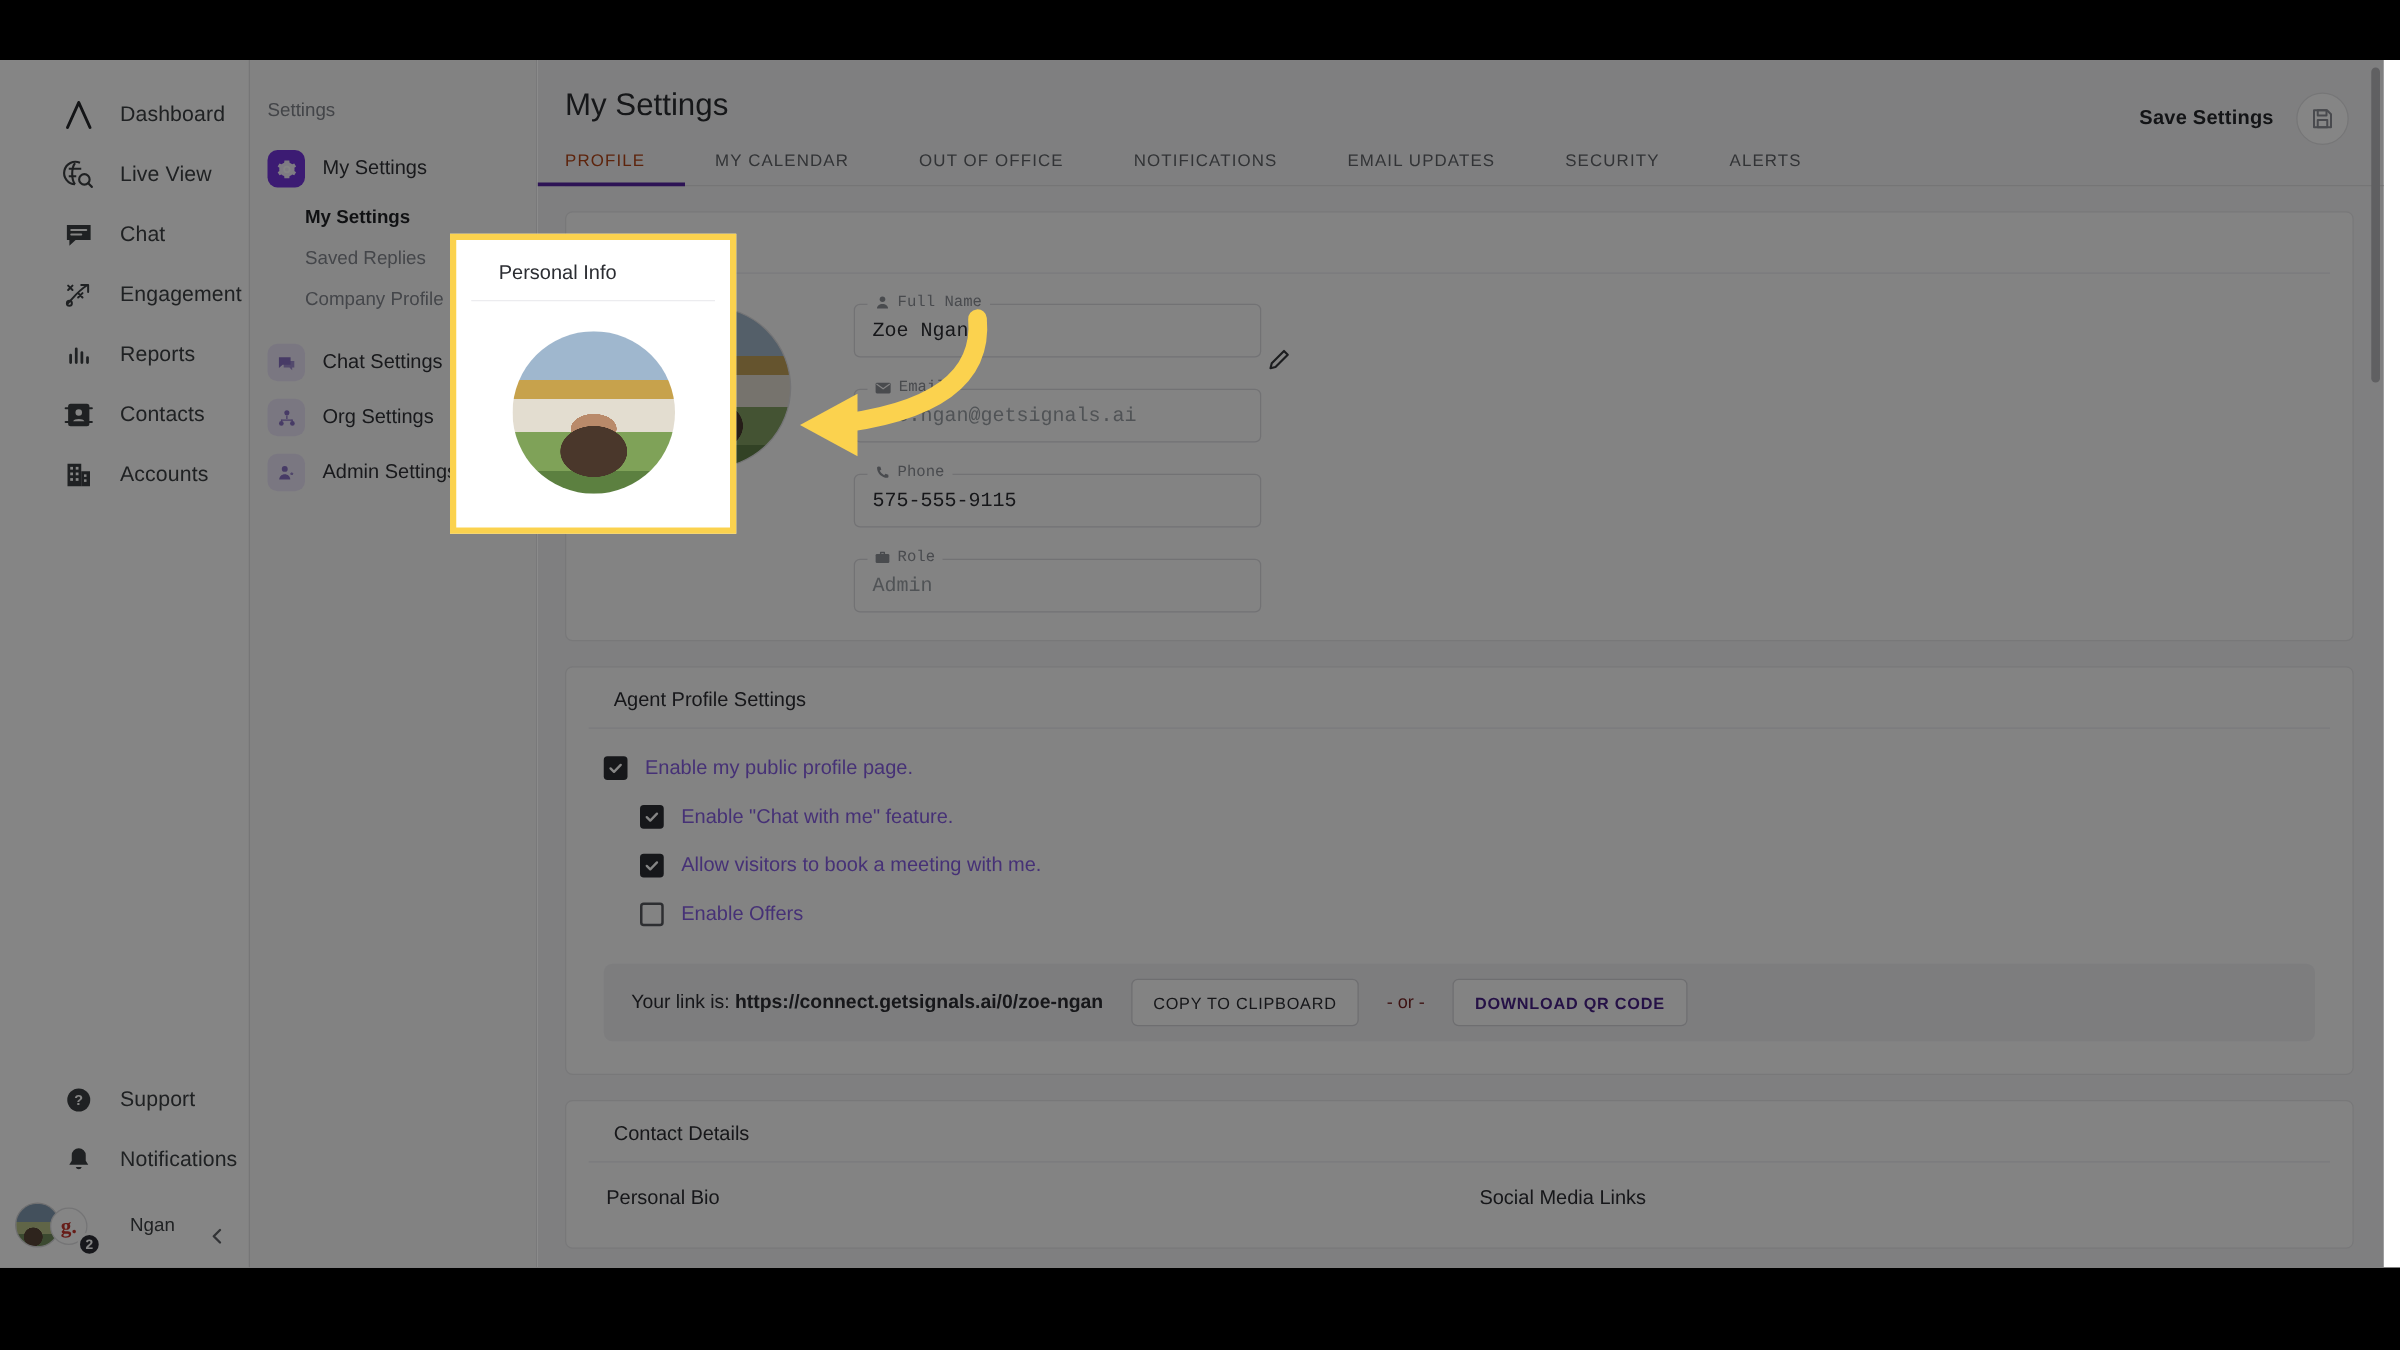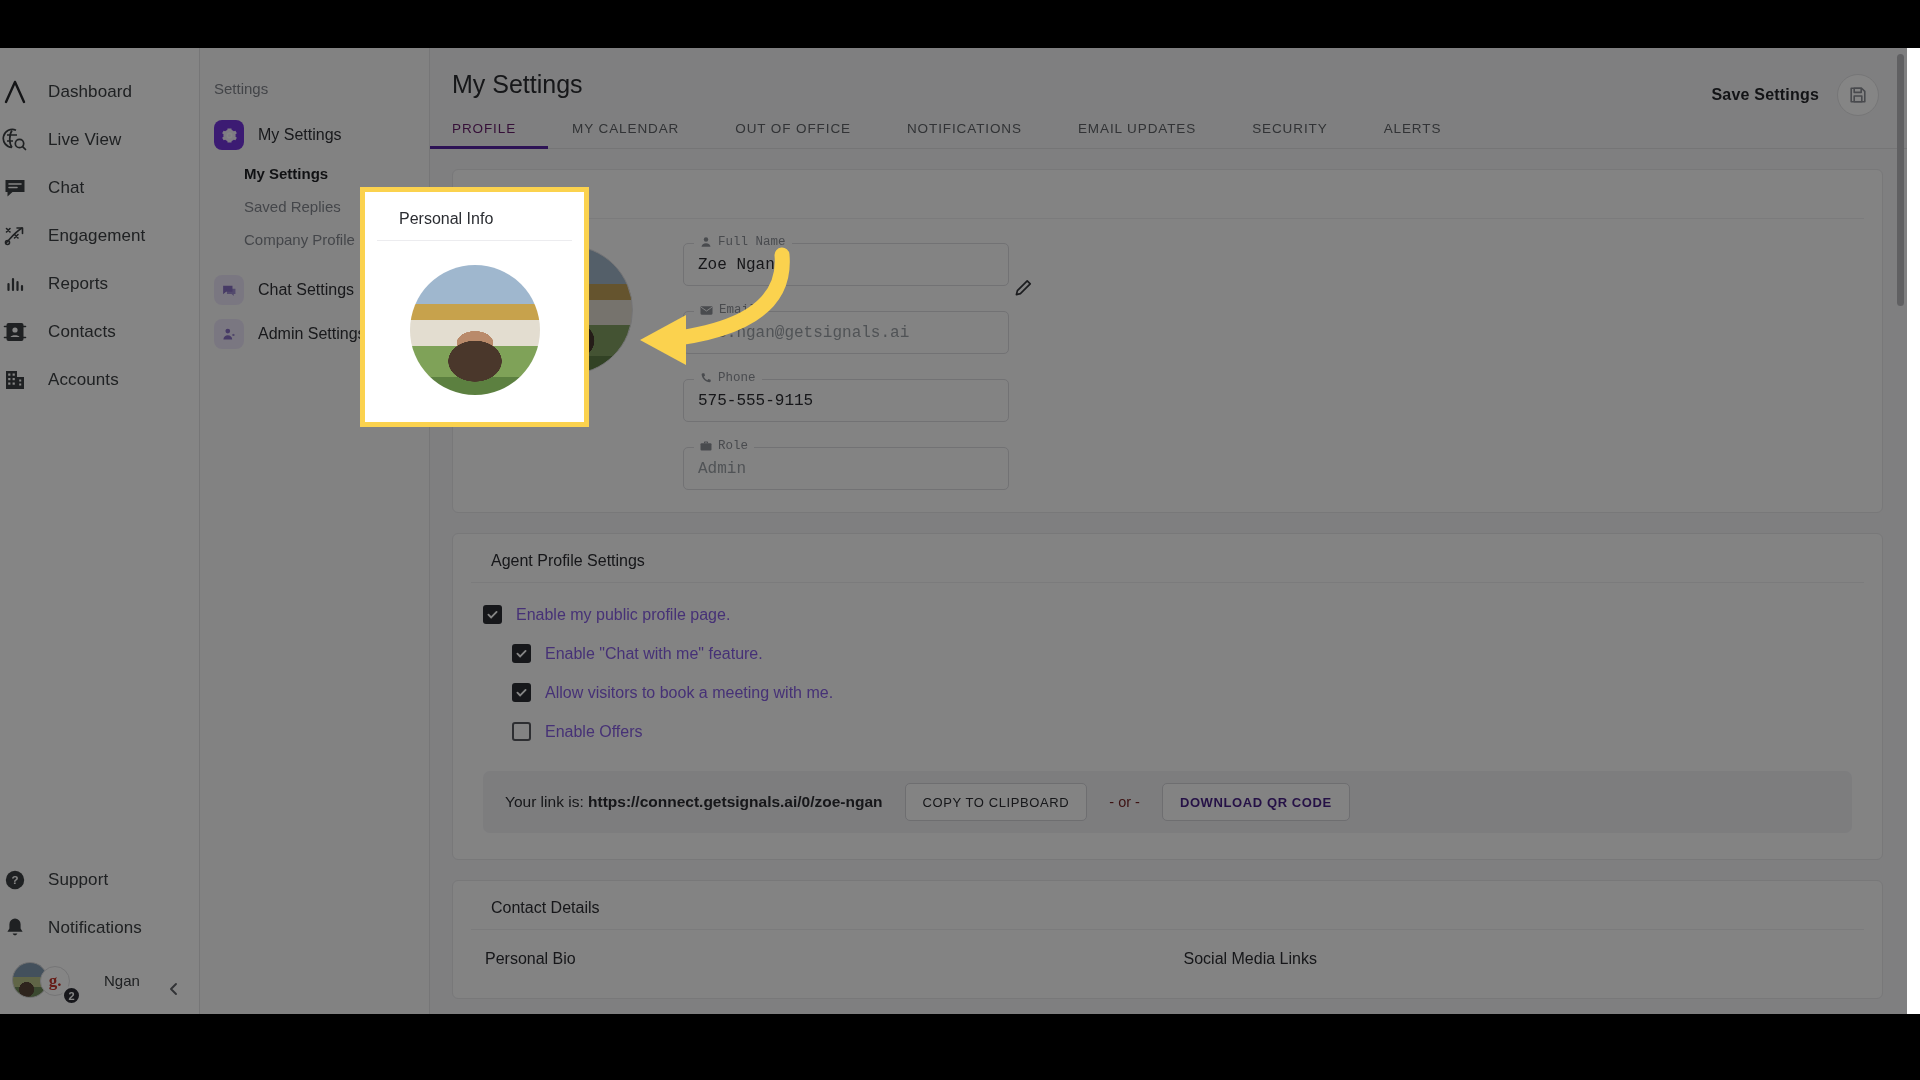--- a/index.html
+++ b/index.html
@@ -35,20 +35,21 @@
     background: #ffffff;
     border-right: 1px solid #e3e3e6;
     z-index: 3;
   }
   .rail-item {
     display: flex;
     align-items: center;
     gap: 18px;
     height: 48px;
     cursor: pointer;
+    margin-left: 48px;
   }
   .rail-ico {
     width: 30px; height: 30px;
     display: flex; align-items: center; justify-content: center;
     color: #3c4043;
     flex: 0 0 30px;
   }
   .rail-ico svg { display: block; }
   .rail-label {
     font-size: 17px;
@@ -171,21 +172,21 @@
   .tab {
     font-size: 13.5px;
     letter-spacing: .9px;
     color: #5f6368;
     padding: 8px 0 12px 0;
     margin-right: 56px;
     cursor: pointer;
     white-space: nowrap;
     position: relative;
   }
-  .tab.active { color: #701a75; }
+  .tab.active { color: #c2410c; }
   .tab.active::after {
     content: ""; position: absolute;
     left: -32px; right: -32px; bottom: -1px; height: 3px;
     background: #5b21b6;
   }
 
   .card {
     background: #fbfbfc;
     border: 1px solid #e6e6e9;
     border-radius: 6px;
@@ -497,20 +498,32 @@
       <div class="subnav-group" style="margin-top:12px">
         <span class="subnav-badge idle">
           <svg width="17" height="17" viewBox="0 0 20 20" fill="currentColor">
               <path d="M2.5 4.5h11v7h-7.5l-3.5 3z"></path>
               <path d="M7 8h10v6h-2v2.6L12.4 14H7z" opacity=".75"></path>
             </svg>
         </span>
         <span class="subnav-group-label">Chat Settings</span>
       </div>
 
+      <div class="subnav-group">
+        <span class="subnav-badge idle">
+          <svg width="17" height="17" viewBox="0 0 20 20" fill="currentColor">
+              <circle cx="10" cy="5" r="2.4"></circle>
+              <circle cx="4.8" cy="15" r="2.2"></circle>
+              <circle cx="15.2" cy="15" r="2.2"></circle>
+              <path d="M9.4 7.6h1.2v3.2h-1.2zM5 11.4h10v1.1H5z"></path>
+              <path d="M4.4 11.4h1.1v2H4.4zM14.5 11.4h1.1v2h-1.1z"></path>
+            </svg>
+        </span>
+        <span class="subnav-group-label">Org Settings</span>
+      </div>
 
       <div class="subnav-group">
         <span class="subnav-badge idle">
           <svg width="17" height="17" viewBox="0 0 20 20" fill="currentColor">
               <circle cx="8" cy="6" r="2.8"></circle>
               <path d="M2.8 16c0-3 2.4-5 5.2-5s5.2 2 5.2 5z"></path>
               <path d="M14.6 9.2l1.5.9-.5 1.7h-2l-.5-1.7z" opacity=".8"></path>
             </svg>
         </span>
         <span class="subnav-group-label">Admin Settings</span>

